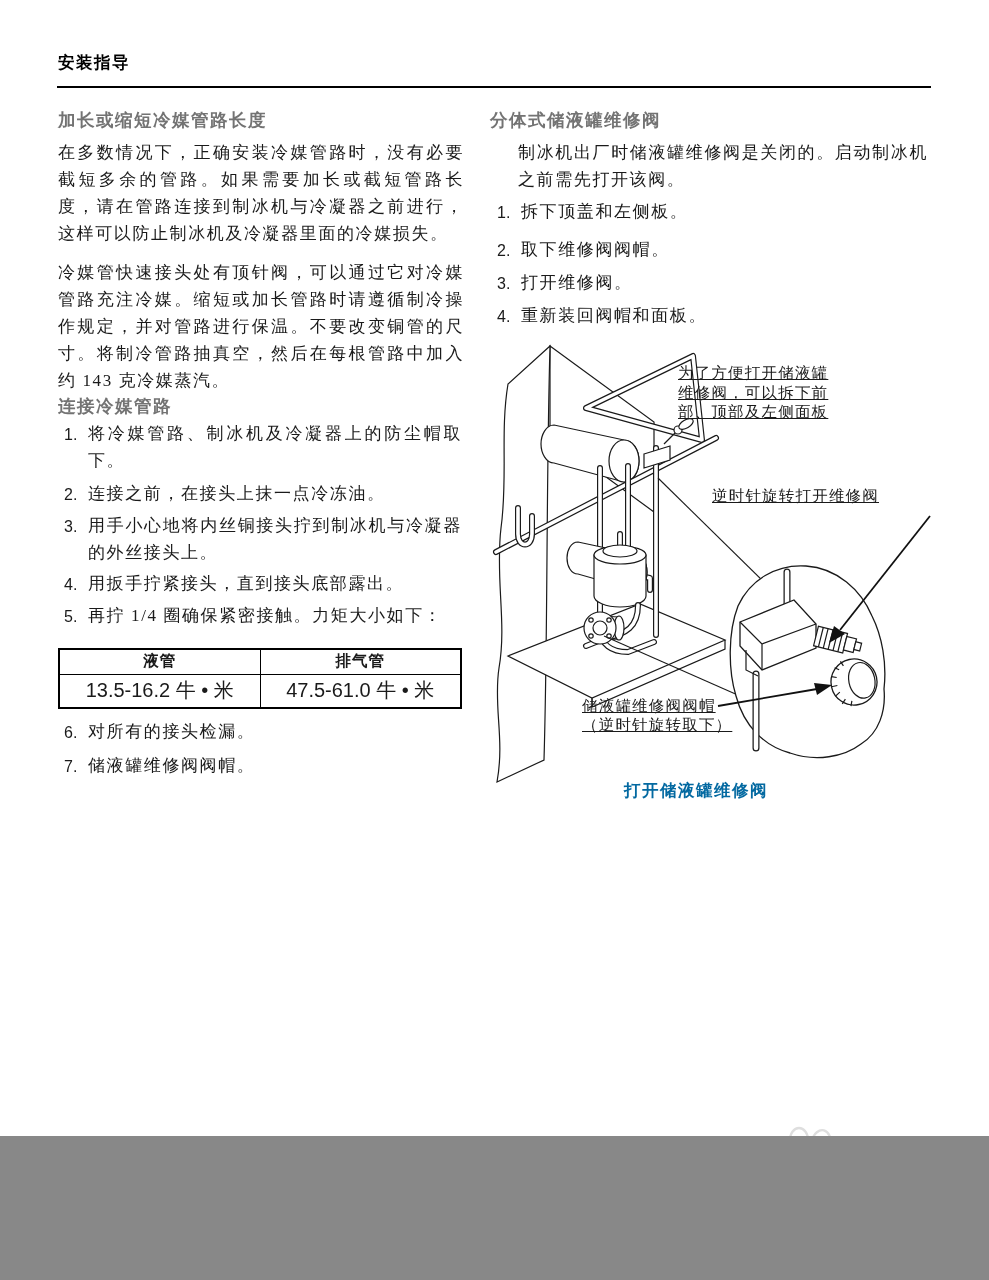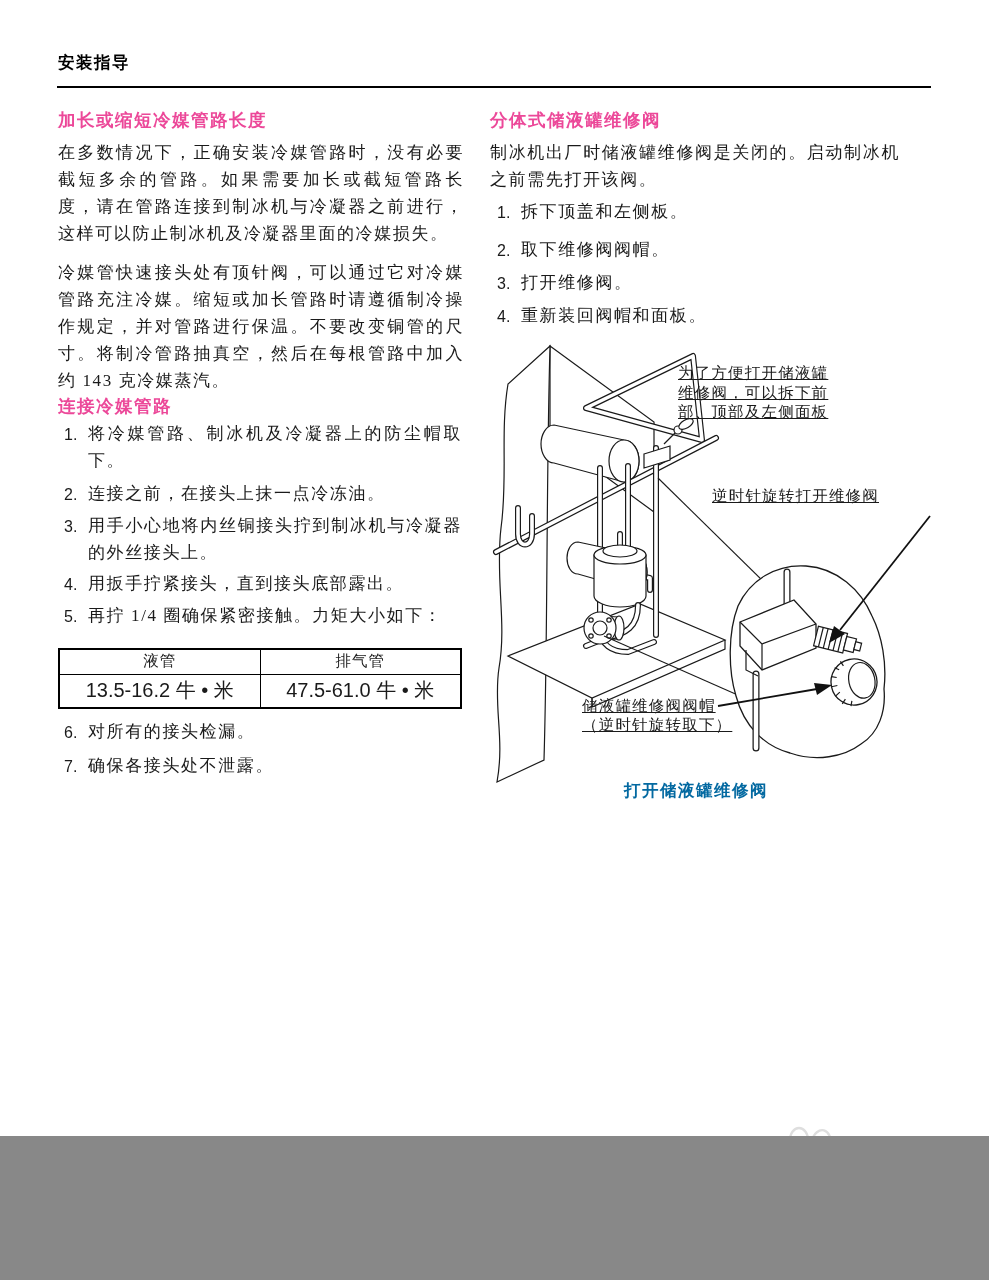--- a/index.html
+++ b/index.html
@@ -5,31 +5,31 @@
   * { margin:0; padding:0; box-sizing:border-box; }
   html,body { background:#888; }
   .page {
     position:relative; width:989px; height:1136px; background:#ffffff;
     font-family:"Liberation Serif","DejaVu Serif",serif; color:#1a1a1a;
     margin:0 auto; overflow:hidden;
   }
   .abs { position:absolute; }
   .hdr { font-weight:bold; font-size:16.5px; letter-spacing:1.5px; color:#000; }
   .rule { background:#000; height:2px; }
-  h2.sec { font-size:17.5px; font-weight:bold; color:#ec4899; letter-spacing:1.5px; }
+  h2.sec { font-size:17.5px; font-weight:bold; color:#737373; letter-spacing:1.5px; }
   .para { font-size:17px; line-height:27px; letter-spacing:1.6px; text-align:justify; text-justify:inter-ideograph; }
   .li { display:flex; font-size:17px; line-height:27px; letter-spacing:1.6px; }
   .li .n { width:24px; flex:0 0 24px; font-family:"Liberation Sans","DejaVu Sans",sans-serif; letter-spacing:0; font-size:16px; padding-top:1px; }
   .li .t { flex:1; text-align:justify; }
   .tq { border:2px solid #000; width:404px; font-size:15.5px; }
   .tq-row { display:flex; }
   .tq-row + .tq-row { border-top:1.5px solid #000; }
   .tq-cell { flex:1; text-align:center; padding:1px 0 2px 0; }
   .tq-cell + .tq-cell { border-left:1.5px solid #000; }
-  .tq-head .tq-cell { font-weight:normal; letter-spacing:1px; }
+  .tq-head .tq-cell { font-weight:bold; letter-spacing:1px; }
   .tq-val .tq-cell { font-family:Liberation Sans, sans-serif; font-size:20px; padding:2px 0 3px 0; }
   .fig-note { font-size:15.5px; line-height:19.5px; letter-spacing:1.2px; white-space:nowrap;text-decoration:underline; }
   .fig-caption { font-size:16.5px; font-weight:bold; color:#0369a1; letter-spacing:1.5px; white-space:nowrap; }
   .ftr { font-size:15px; letter-spacing:0.5px; }
   .ftr.num { font-family:"Liberation Sans","DejaVu Sans",sans-serif; letter-spacing:0; }
   
   .wm { pointer-events:none; z-index:5; }
   .wm-txt {
     font-family:"DejaVu Sans","Liberation Sans",sans-serif; font-weight:bold;
     color:transparent; -webkit-text-stroke:1.6px #dedede; white-space:nowrap;
@@ -93,25 +93,25 @@
       <div class="tq-cell">47.5-61.0 牛 • 米</div>
     </div>
   </div>
 
   <div class="abs li" style="left:64px; top:718px; width:398px;">
     <span class="n">6.</span>
     <span class="t">对所有的接头检漏。</span>
   </div>
   <div class="abs li" style="left:64px; top:752px; width:398px;">
     <span class="n">7.</span>
-    <span class="t">确保各接头处不泄露。</span>
+    <span class="t">储液罐维修阀阀帽。</span>
   </div>
 
   <h2 class="abs sec" style="left:490px; top:108px;">分体式储液罐维修阀</h2>
-  <div class="abs para" style="left:490px; top:139px; width:410px;">制冰机出厂时储液罐维修阀是关闭的。启动制冰机之前需先打开该阀。</div>
+  <div class="abs para" style="left:518px; top:139px; width:410px;">制冰机出厂时储液罐维修阀是关闭的。启动制冰机之前需先打开该阀。</div>
 
   <div class="abs li" style="left:497px; top:198px; width:420px;">
     <span class="n">1.</span>
     <span class="t">拆下顶盖和左侧板。</span>
   </div>
   <div class="abs li" style="left:497px; top:236px; width:420px;">
     <span class="n">2.</span>
     <span class="t">取下维修阀阀帽。</span>
   </div>
   <div class="abs li" style="left:497px; top:269px; width:420px;">

